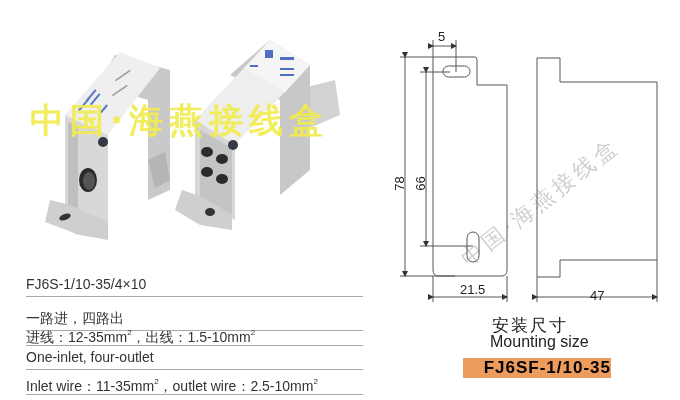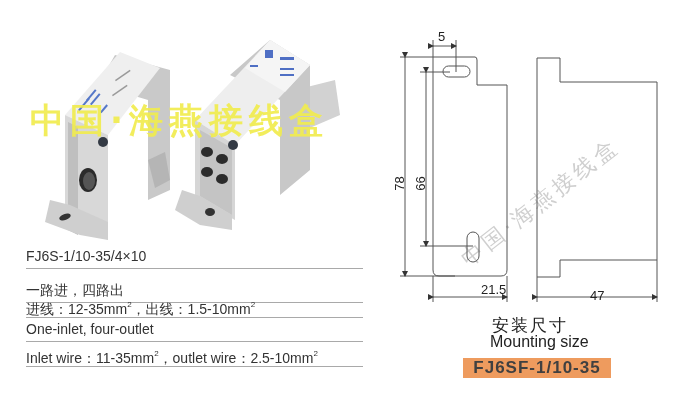--- a/index.html
+++ b/index.html
@@ -1,24 +1,24 @@
 <!DOCTYPE html>
 <html><head>
 <meta charset="utf-8">
 <style>
   html, body { margin:0; padding:0; background:#ffffff; }
   body { width:680px; height:400px; position:relative; overflow:hidden; font-family:"Liberation Sans", sans-serif; color:#2b2b2b; }
   .abs { position:absolute; }
-  .spec-row { position:absolute; left:26px; width:337px; height:24px; border-bottom:1px solid #a9a9a9; font-size:14px; line-height:24px; white-space:nowrap; color:#333; }
+  .spec-row { position:absolute; left:26px; width:337px; height:24px; border-bottom:1px solid #a9a9a9; font-size:14px; line-height:24px; white-space:nowrap; color:#333;margin-top:28px; }
   .spec-row sup { font-size:8px; vertical-align:7px; }
   .watermark { position:absolute; left:30px; top:98px; font-family:"DejaVu Sans", sans-serif; font-weight:bold; font-size:34px; letter-spacing:6px; color:#f1ec4f; opacity:0.92; white-space:nowrap; z-index:5; }
   .diag-wm { position:absolute; left:440px; top:150px; font-family:"DejaVu Sans", sans-serif; font-size:22px; letter-spacing:4px; color:#cfcfcf; transform:rotate(-38deg); transform-origin:left top; white-space:nowrap; }
   .cn-title { position:absolute; left:492px; top:314px; font-size:17px; letter-spacing:2px; color:#222; font-family:Liberation Sans, sans-serif; }
   .en-title { position:absolute; left:490px; top:333px; font-size:16px; color:#222; }
-  .badge { position:absolute; left:463px; top:358px; width:148px; height:20px; background:#ee9b5e; color:#404040; font-weight:bold; font-size:17px; letter-spacing:1px; text-align:center; line-height:20px; }
+  .badge { position:absolute; left:463px; top:358px; width:148px; height:20px; background:#ee9b5e; color:#000000; font-weight:bold; font-size:17px; letter-spacing:1px; text-align:right; line-height:20px; }
   .dim { position:absolute; font-size:13px; color:#222; }
 </style>
 </head>
 <body>
 
 <svg class="abs" style="left:20px;top:40px" width="160" height="200" viewBox="0 0 160 200">
 
   <polygon points="95,15 150,30 150,150 128,160 128,60 78,45" fill="#c9c9c9"></polygon>
 
   <polygon points="128,120 145,112 150,140 135,148" fill="#b5b5b5"></polygon>
@@ -128,18 +128,18 @@
     <path d="M157,38 L180,38 L180,62 L277,62 L277,240 L180,240 L180,257 L157,257 Z"></path>
     <line x1="157" y1="257" x2="157" y2="282"></line>
     <line x1="277" y1="240" x2="277" y2="282"></line>
     <line x1="157" y1="277" x2="277" y2="277" marker-start="url(#arr)" marker-end="url(#arr)"></line>
   </g>
 </svg>
 
 <div class="dim" style="left:438px;top:29px">5</div>
 <div class="dim" style="left:392px;top:176px;transform:rotate(-90deg)">78</div>
 <div class="dim" style="left:413px;top:176px;transform:rotate(-90deg)">66</div>
-<div class="dim" style="left:481px;top:282px">21.5</div>
+<div class="dim" style="left:460px;top:282px">21.5</div>
 <div class="dim" style="left:590px;top:288px">47</div>
 
 <div class="cn-title">安装尺寸</div>
 <div class="en-title">Mounting size</div>
 <div class="badge">FJ6SF-1/10-35</div>
 
 </body></html>

